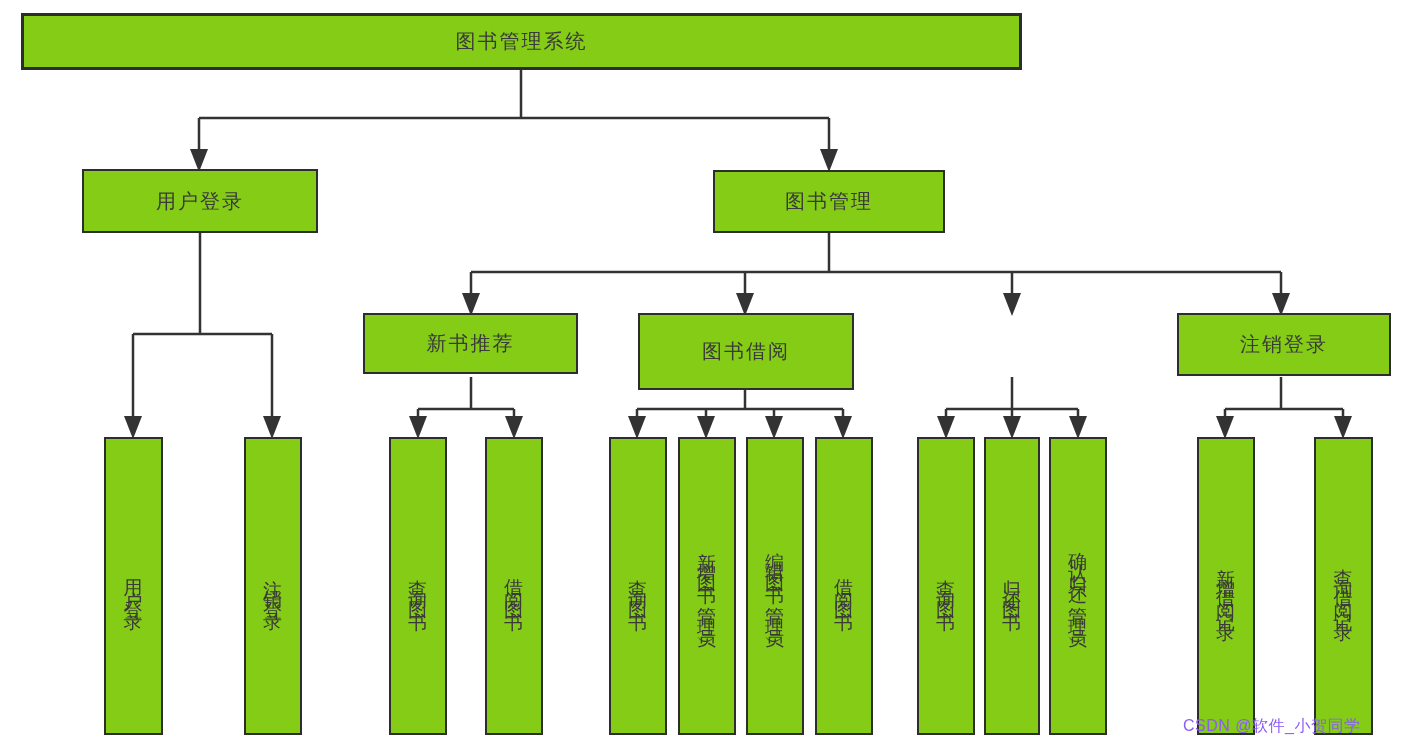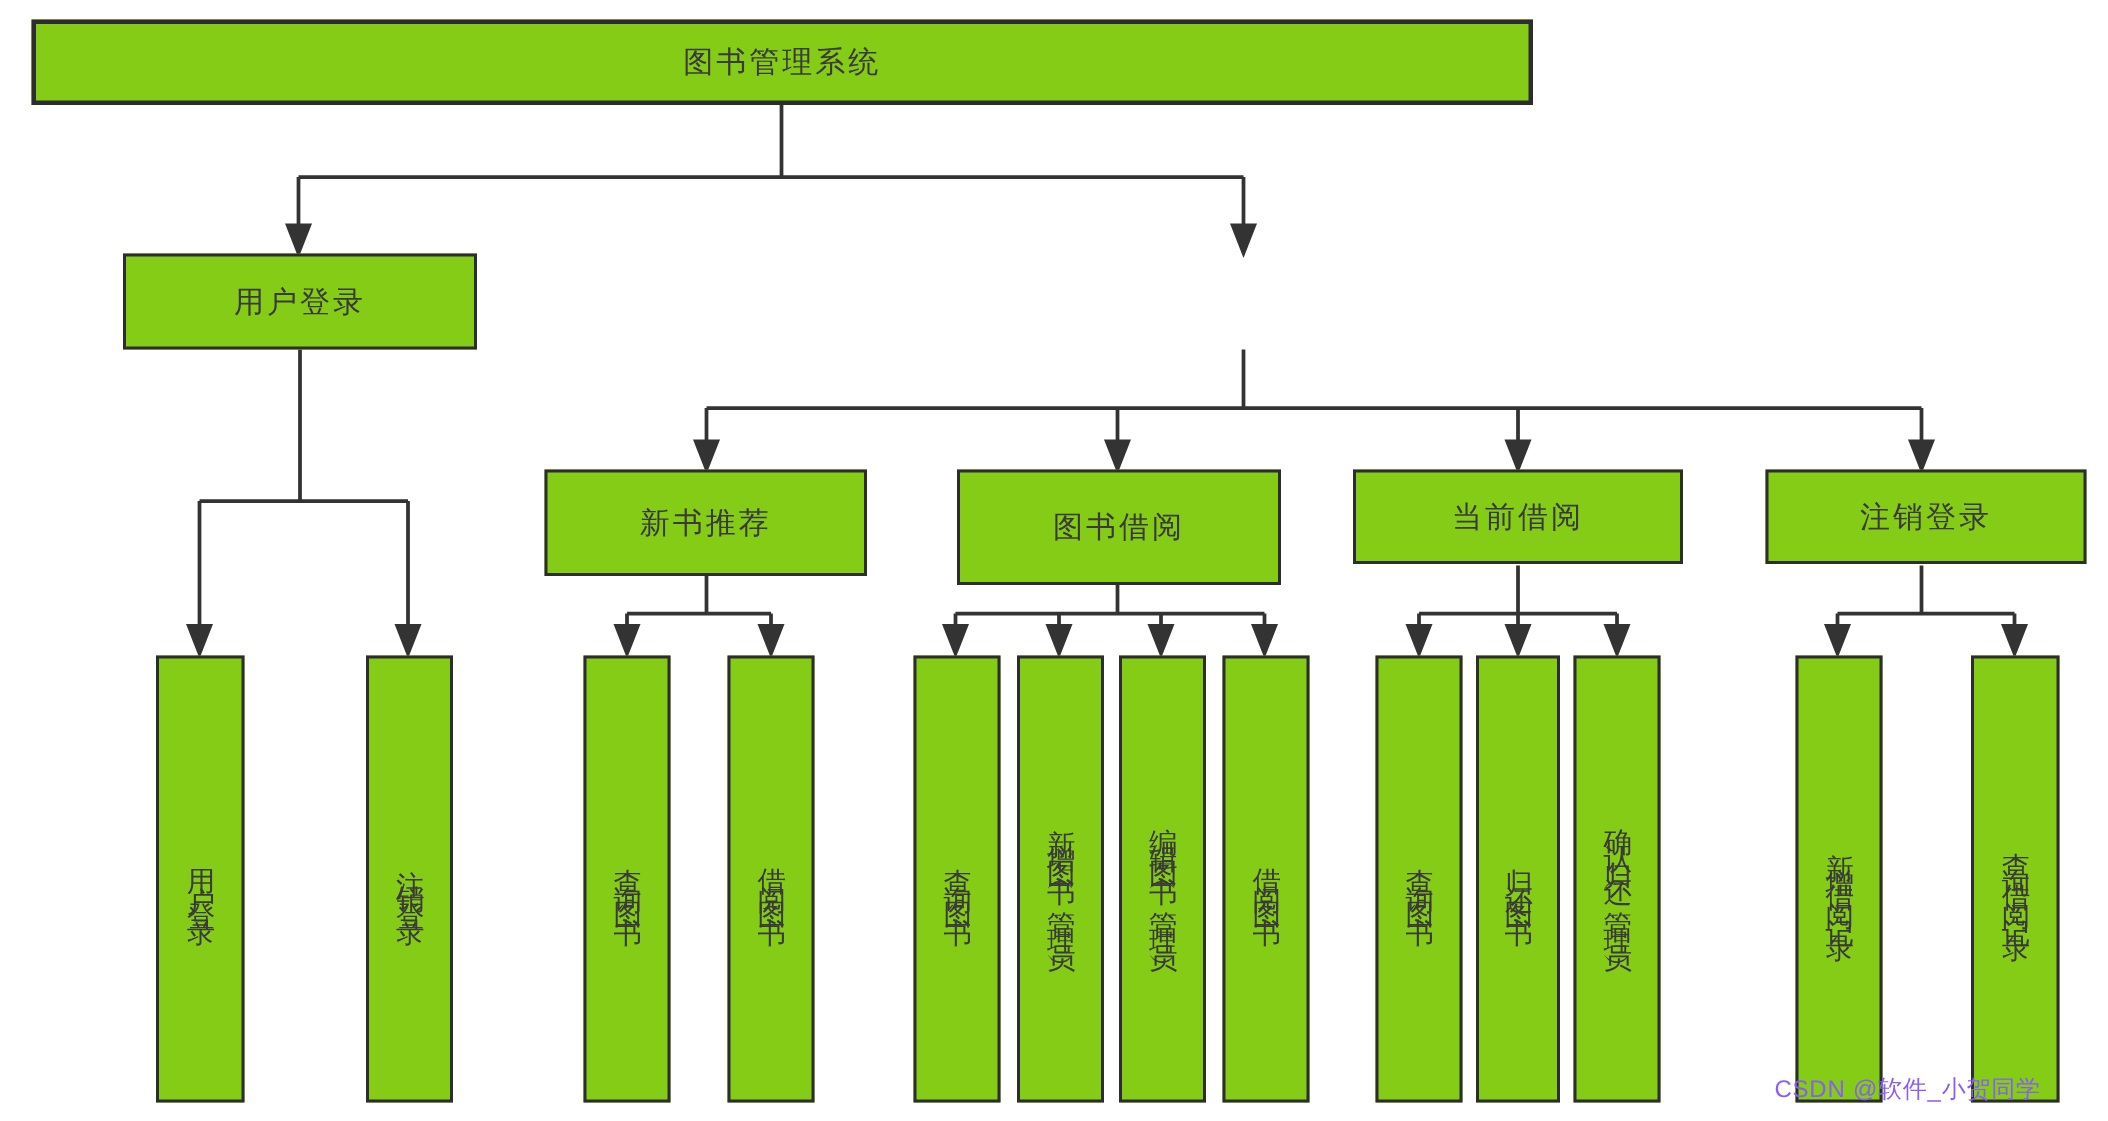--- a/index.html
+++ b/index.html
@@ -100,29 +100,29 @@
     </g>
   </svg>
 
   <div class="node h root" style="left:21px; top:13px; width:1001px; height:57px;">
     <span class="label">图书管理系统</span>
   </div>
 
   <div class="node h" style="left:82px; top:169px; width:236px; height:64px;">
     <span class="label">用户登录</span>
   </div>
+  <div class="node h" style="left:713px; top:170px; width:232px; height:63px;">
+    <span class="label">图书管理</span>
+  </div>
 
-  <div class="node h" style="left:363px; top:313px; width:215px; height:71px;">
+  <div class="node h" style="left:363px; top:313px; width:215px; height:61px;">
     <span class="label">新书推荐</span>
   </div>
   <div class="node h" style="left:638px; top:313px; width:216px; height:77px;">
     <span class="label">图书借阅</span>
-  </div>
-  <div class="node h" style="left:902px; top:313px; width:220px; height:63px;">
-    <span class="label">当前借阅</span>
   </div>
   <div class="node h" style="left:1177px; top:313px; width:214px; height:63px;">
     <span class="label">注销登录</span>
   </div>
 
   <div class="node v" style="left:104px; top:437px; width:59px; height:298px;">
     <span class="label">用户登录</span>
   </div>
   <div class="node v" style="left:244px; top:437px; width:58px; height:298px;">
     <span class="label">注销登录</span>

